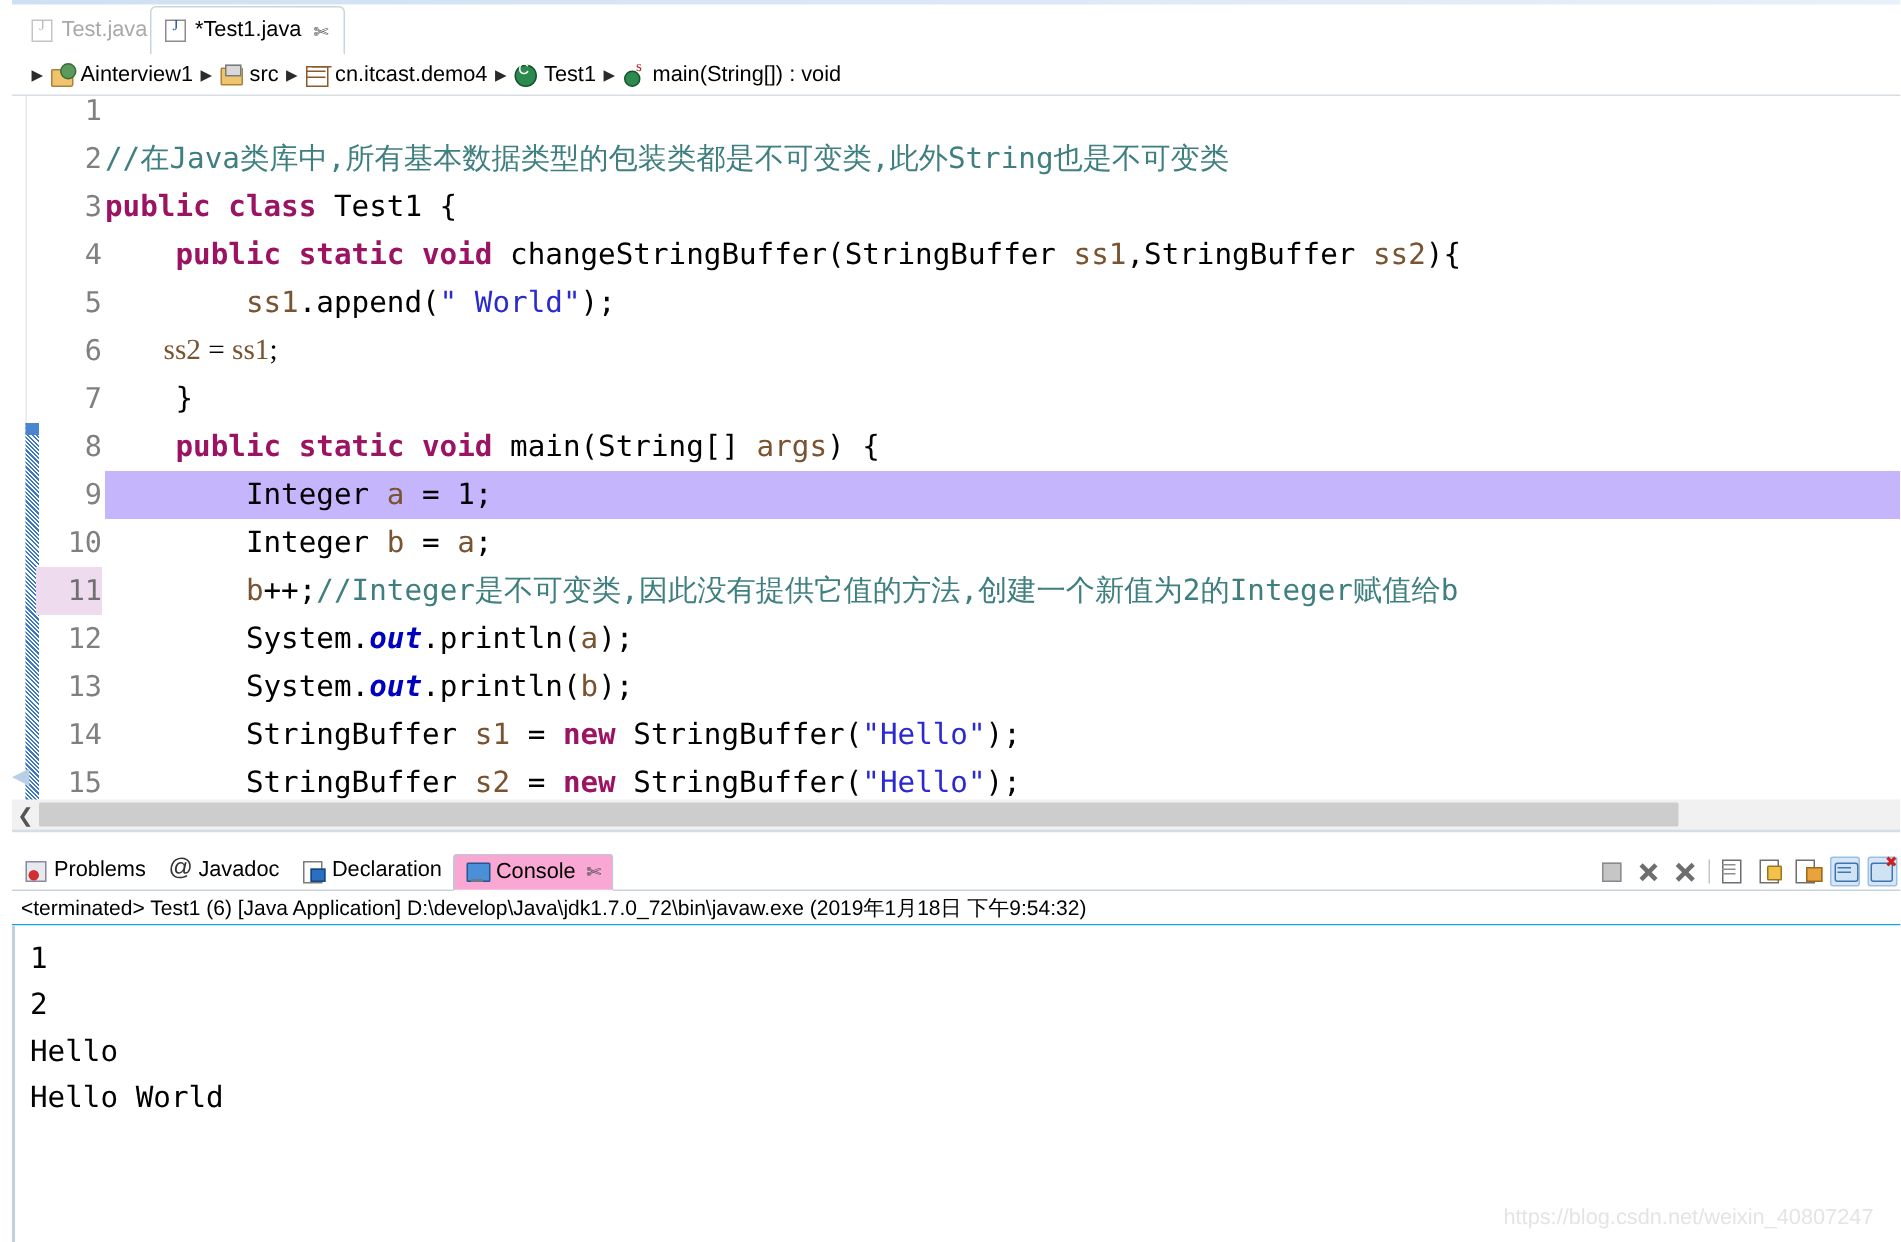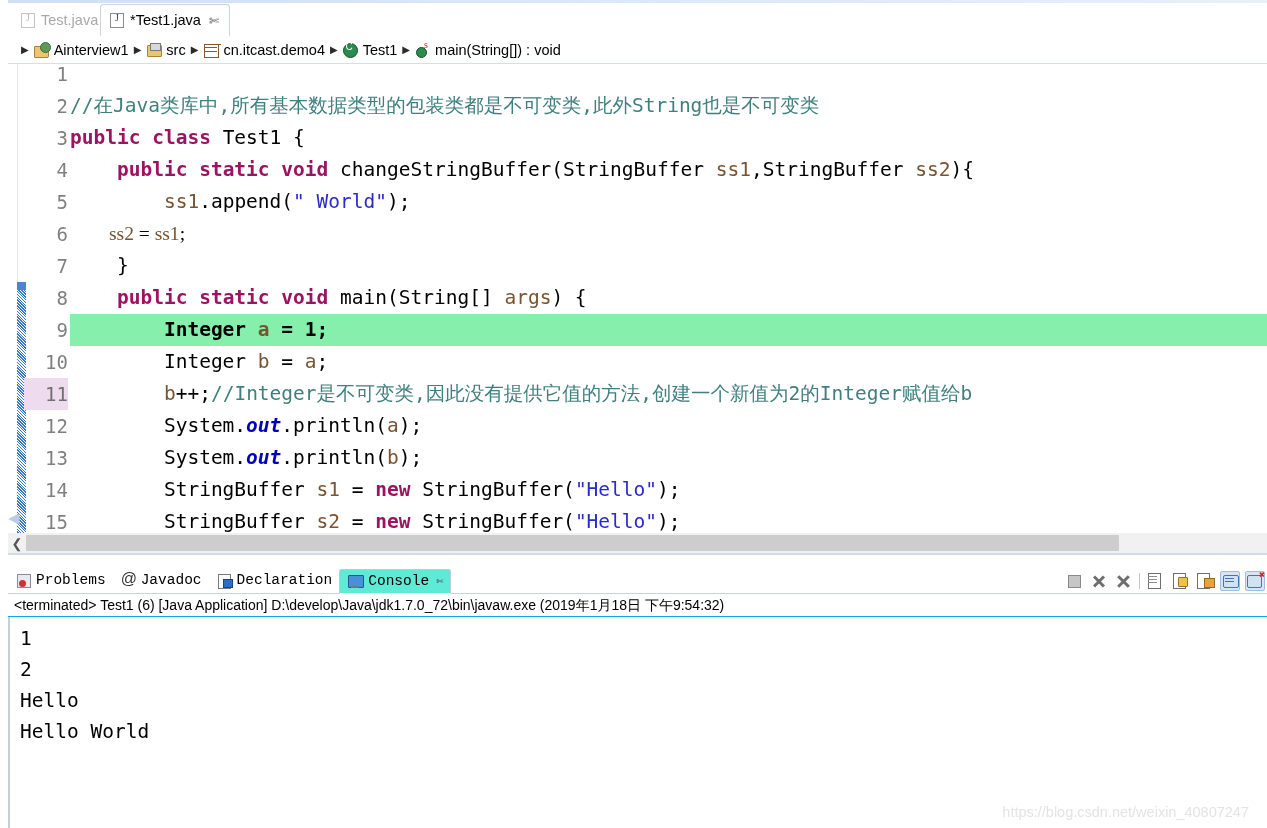--- a/index.html
+++ b/index.html
@@ -219,21 +219,21 @@
   .cline {
     position: absolute;
     left: 0; right: 0;
     height: 32px;
     line-height: 32px;
     white-space: pre;
     font-family: "DejaVu Sans Mono", monospace;
     font-size: 19.5px;
     color: #000000;
   }
-  .cline.hl { background: #86efac; font-weight: bold; }
+  .cline.hl { background: #c4b5fd; }
   .kw  { color: #9b1464; font-weight: bold; }
   .str { color: #2a2ad0; }
   .cmt { color: #3f7f7f; }
   .fld { color: #0000c0; font-weight: bold; font-style: italic; }
   .par { color: #7a5330; }
 
   .hscroll {
     position: absolute; left: 0; bottom: 2px;
     width: 1259px; height: 20px;
     background: #f1f1f1;
@@ -259,32 +259,31 @@
   .console {
     position: absolute; left: 8px; top: 567px;
     width: 1259px; height: 261px;
     background: #ffffff;
   }
   .console-tabbar {
     position: absolute; left: 0; top: 0;
     width: 1259px; height: 27px;
     display: flex; align-items: center;
     border-bottom: 1px solid #c9d3dd;
-    font-family: Liberation Mono, monospace;
   }
   .ctab {
     display: flex; align-items: center;
     height: 25px;
     padding: 0 7px;
     font-size: 14.5px;
     color: #000;
     white-space: nowrap;
   }
   .ctab.active {
-    background: #5eead4;
+    background: #f9a8d4;
     border: 1px solid #bcc9d6;
     border-bottom: 1px solid #ffffff;
     border-top-left-radius: 3px;
     border-top-right-radius: 3px;
     position: relative; top: 1px;
   }
   .ctab-ico { width: 17px; height: 15px; position: relative; margin-right: 4px; flex:none;}
   .ico-problems::before {
     content:""; position:absolute; left:2px; top:1px;
     width:12px; height:12px;

